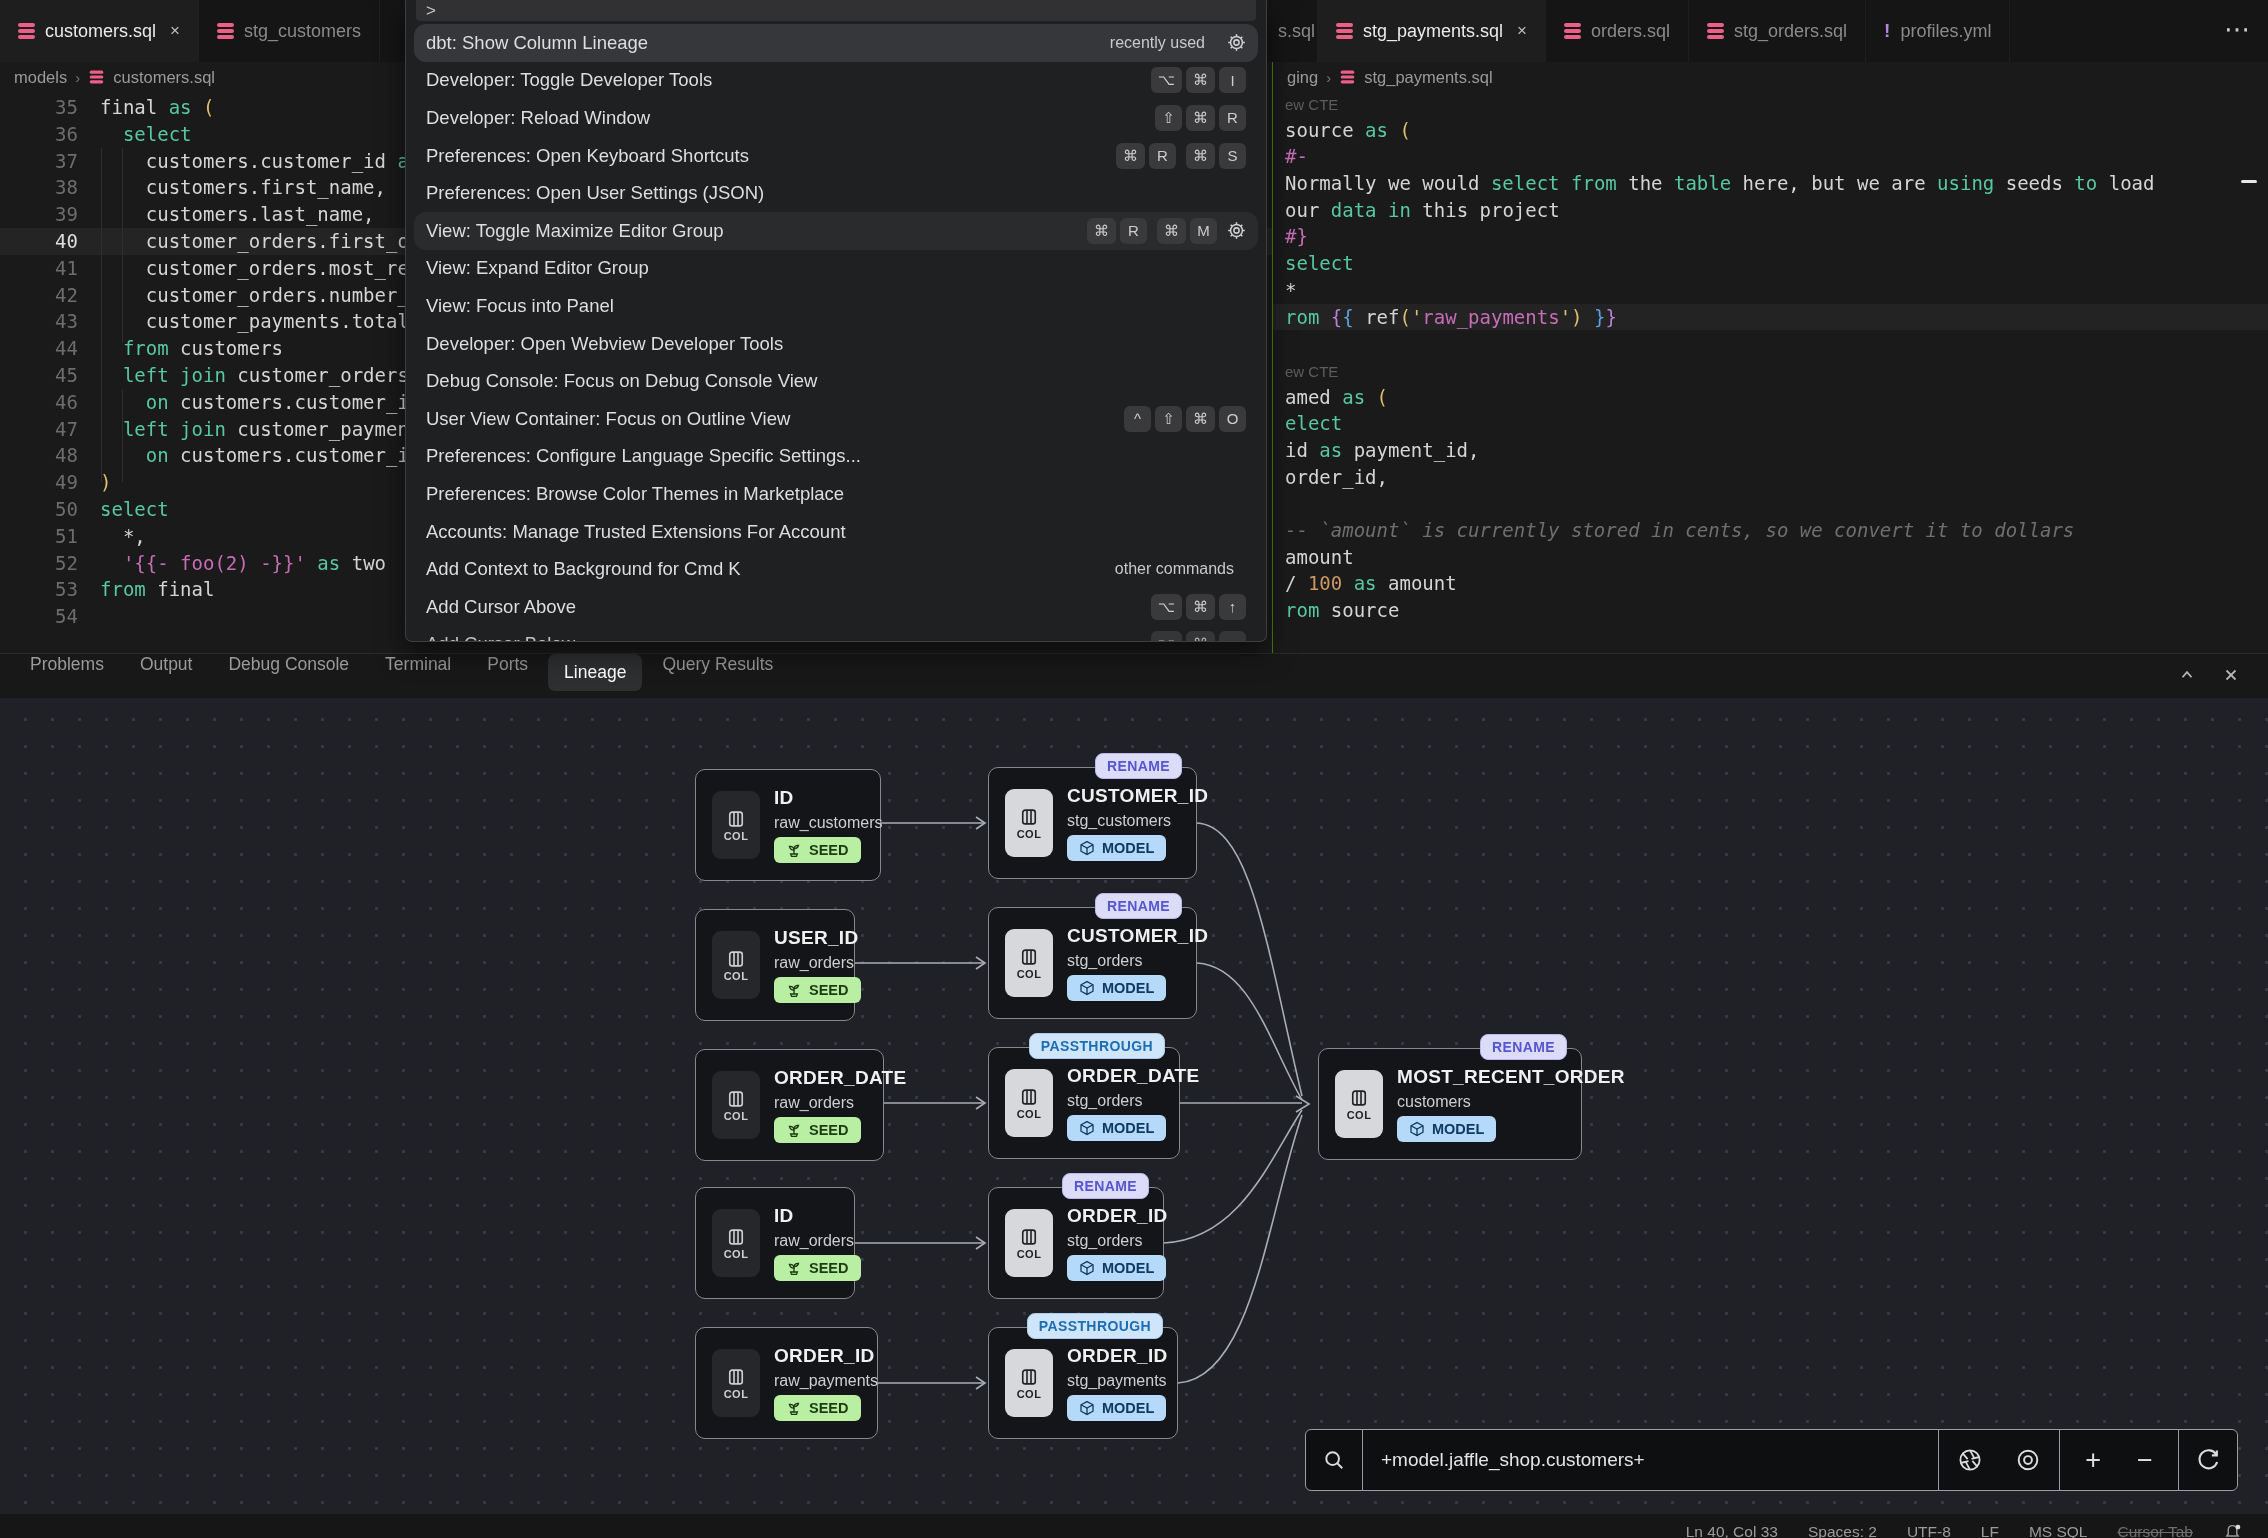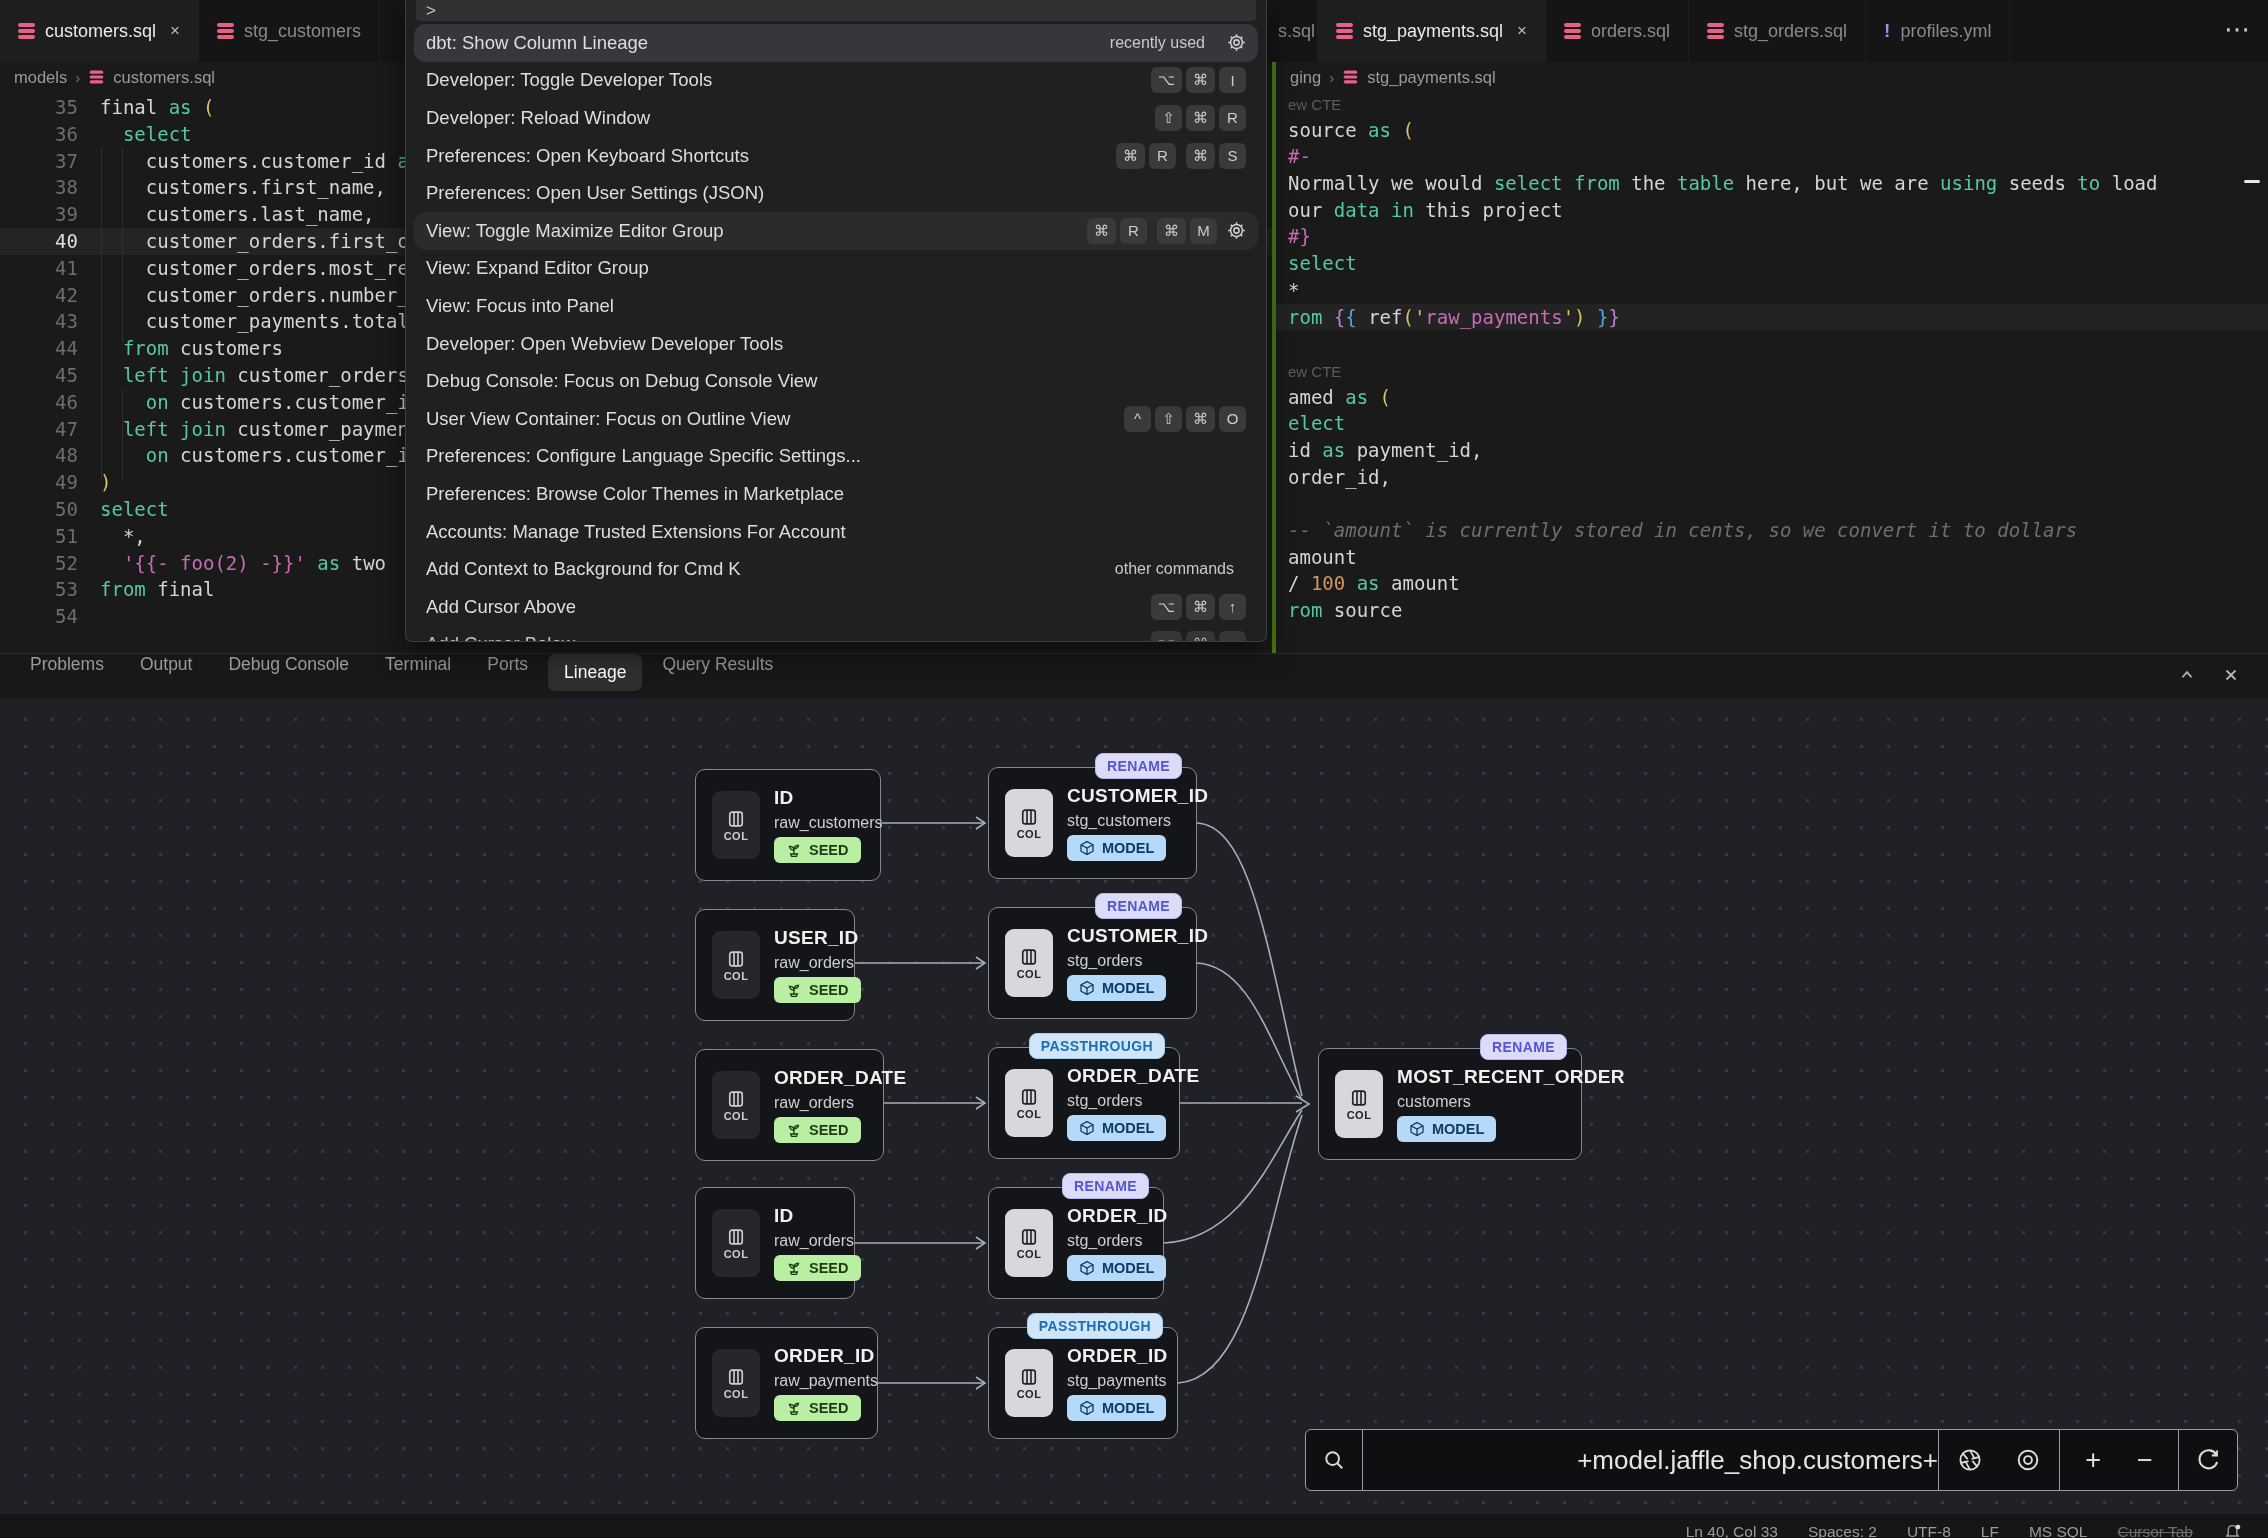--- a/index.html
+++ b/index.html
@@ -15,21 +15,21 @@
   .tab.partial{width:46px;overflow:hidden;padding:0 6px;}
   .tab .close{font-size:17px;color:#bdbdbd;margin-left:4px;}
   .dbicon{width:17px;display:inline-flex;flex-direction:column;gap:2px;flex:none;}
   .dbicon i{height:4px;border-radius:2px;background:#ec5f87;display:block;}
   .warnicon{color:#b586e0;font-weight:bold;font-size:19px;flex:none;}
   .more-btn{position:absolute;right:16px;top:14px;color:#cccccc;font-size:26px;letter-spacing:2px;}
 
   
   .editor{position:absolute;top:62px;height:591px;background:#1a1a1a;overflow:hidden;}
   #ed-left{left:0;width:1272px;}
-  #ed-right{left:1272px;width:996px;border-left:4px solid #4d7c0f;box-sizing:border-box;}
+  #ed-right{left:1272px;width:996px;border-left:1px solid #4d7c0f;box-sizing:border-box;}
   .breadcrumb{height:30px;display:flex;align-items:center;gap:8px;padding:0 14px;color:#9a9a9a;font-size:16.5px;}
   .breadcrumb .sep{color:#777;font-size:15px;}
   .breadcrumb .dbicon{transform:scale(.8);}
   .codewrap{position:absolute;left:0;right:0;font-family:"DejaVu Sans Mono",monospace;font-size:19px;}
   #left-lines{top:32px;}
   #right-lines{top:28px;}
   .cline{height:26.8px;line-height:26.8px;white-space:pre;position:relative;}
   .cline .num{display:inline-block;width:78px;text-align:right;margin-right:22px;color:#6d6d6d;}
   .cline.cur{background:#242424;}
   .cline.cur .num{color:#dedede;}
@@ -88,21 +88,21 @@
   .fbadge{position:absolute;top:-15px;right:14px;padding:4px 11px;border-radius:8px;font-size:14px;
           font-weight:bold;letter-spacing:.4px;}
   .fbadge.rename{background:#dcdcf9;color:#5656cf;border:1px solid #b9b9ee;}
   .fbadge.passthrough{background:#cfe6fa;color:#1d6db3;border:1px solid #a9cdec;}
 
   
   .gsearch{position:absolute;left:1305px;top:731px;width:933px;height:62px;background:#0e0f11;
            border:1.5px solid #9a9da3;border-radius:6px;display:flex;align-items:stretch;box-sizing:border-box;}
   .gcell{display:flex;align-items:center;justify-content:center;border-right:1px solid #9a9da3;color:#dcdcdc;}
   .gcell.mag{width:56px;flex:none;}
-  .gcell.inp{flex:1;justify-content:flex-end;padding-left:18px;font-size:26px;color:#e5e5e5;}
+  .gcell.inp{flex:1;justify-content:flex-start;padding-left:18px;font-size:19px;color:#e5e5e5;}
   .gcell.icons{width:120px;flex:none;gap:34px;}
   .gcell.zoom{width:118px;flex:none;gap:36px;font-size:27px;color:#e0e0e0;}
   .gcell.refresh{width:58px;flex:none;border-right:none;}
 
   
   .statusbar{position:absolute;left:0;top:1514px;width:2268px;height:36px;background:#161616;
              display:flex;align-items:center;justify-content:flex-end;gap:30px;padding-right:26px;
              font-size:15.5px;color:#9b9b9b;box-sizing:border-box;}
   .sitem.struck{text-decoration:line-through;color:#6e6e6e;}
   svg{display:block;}

